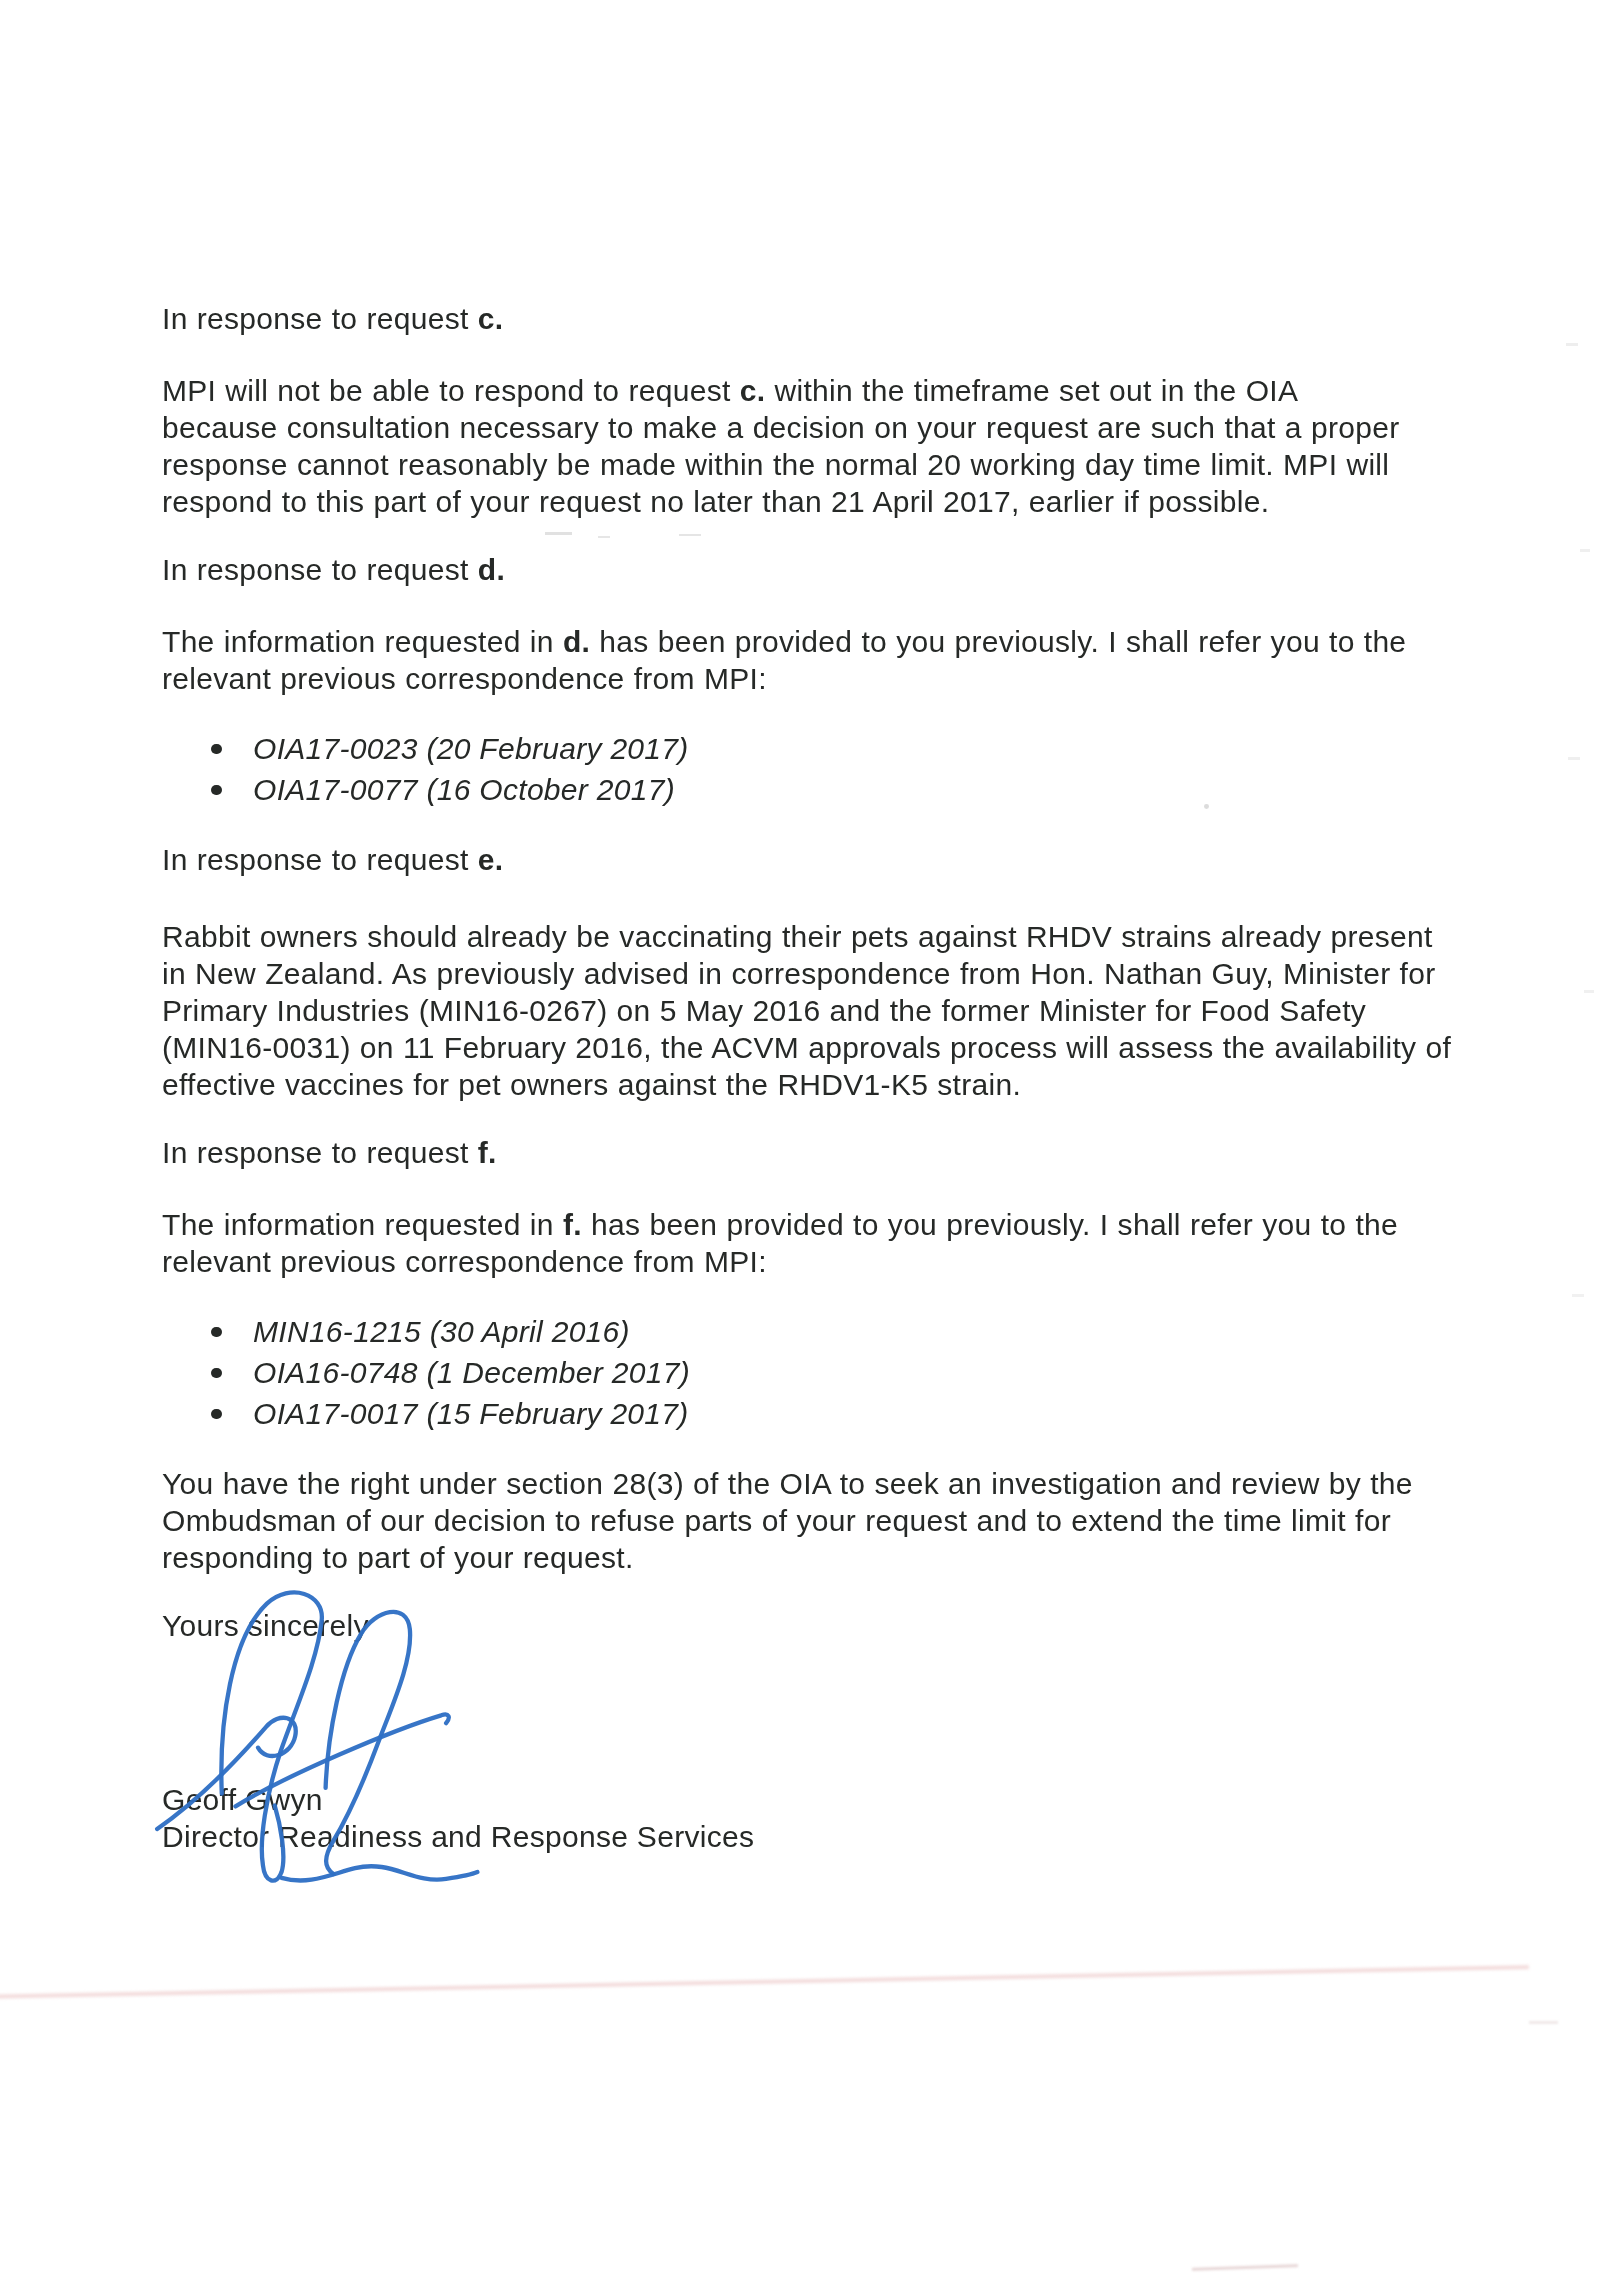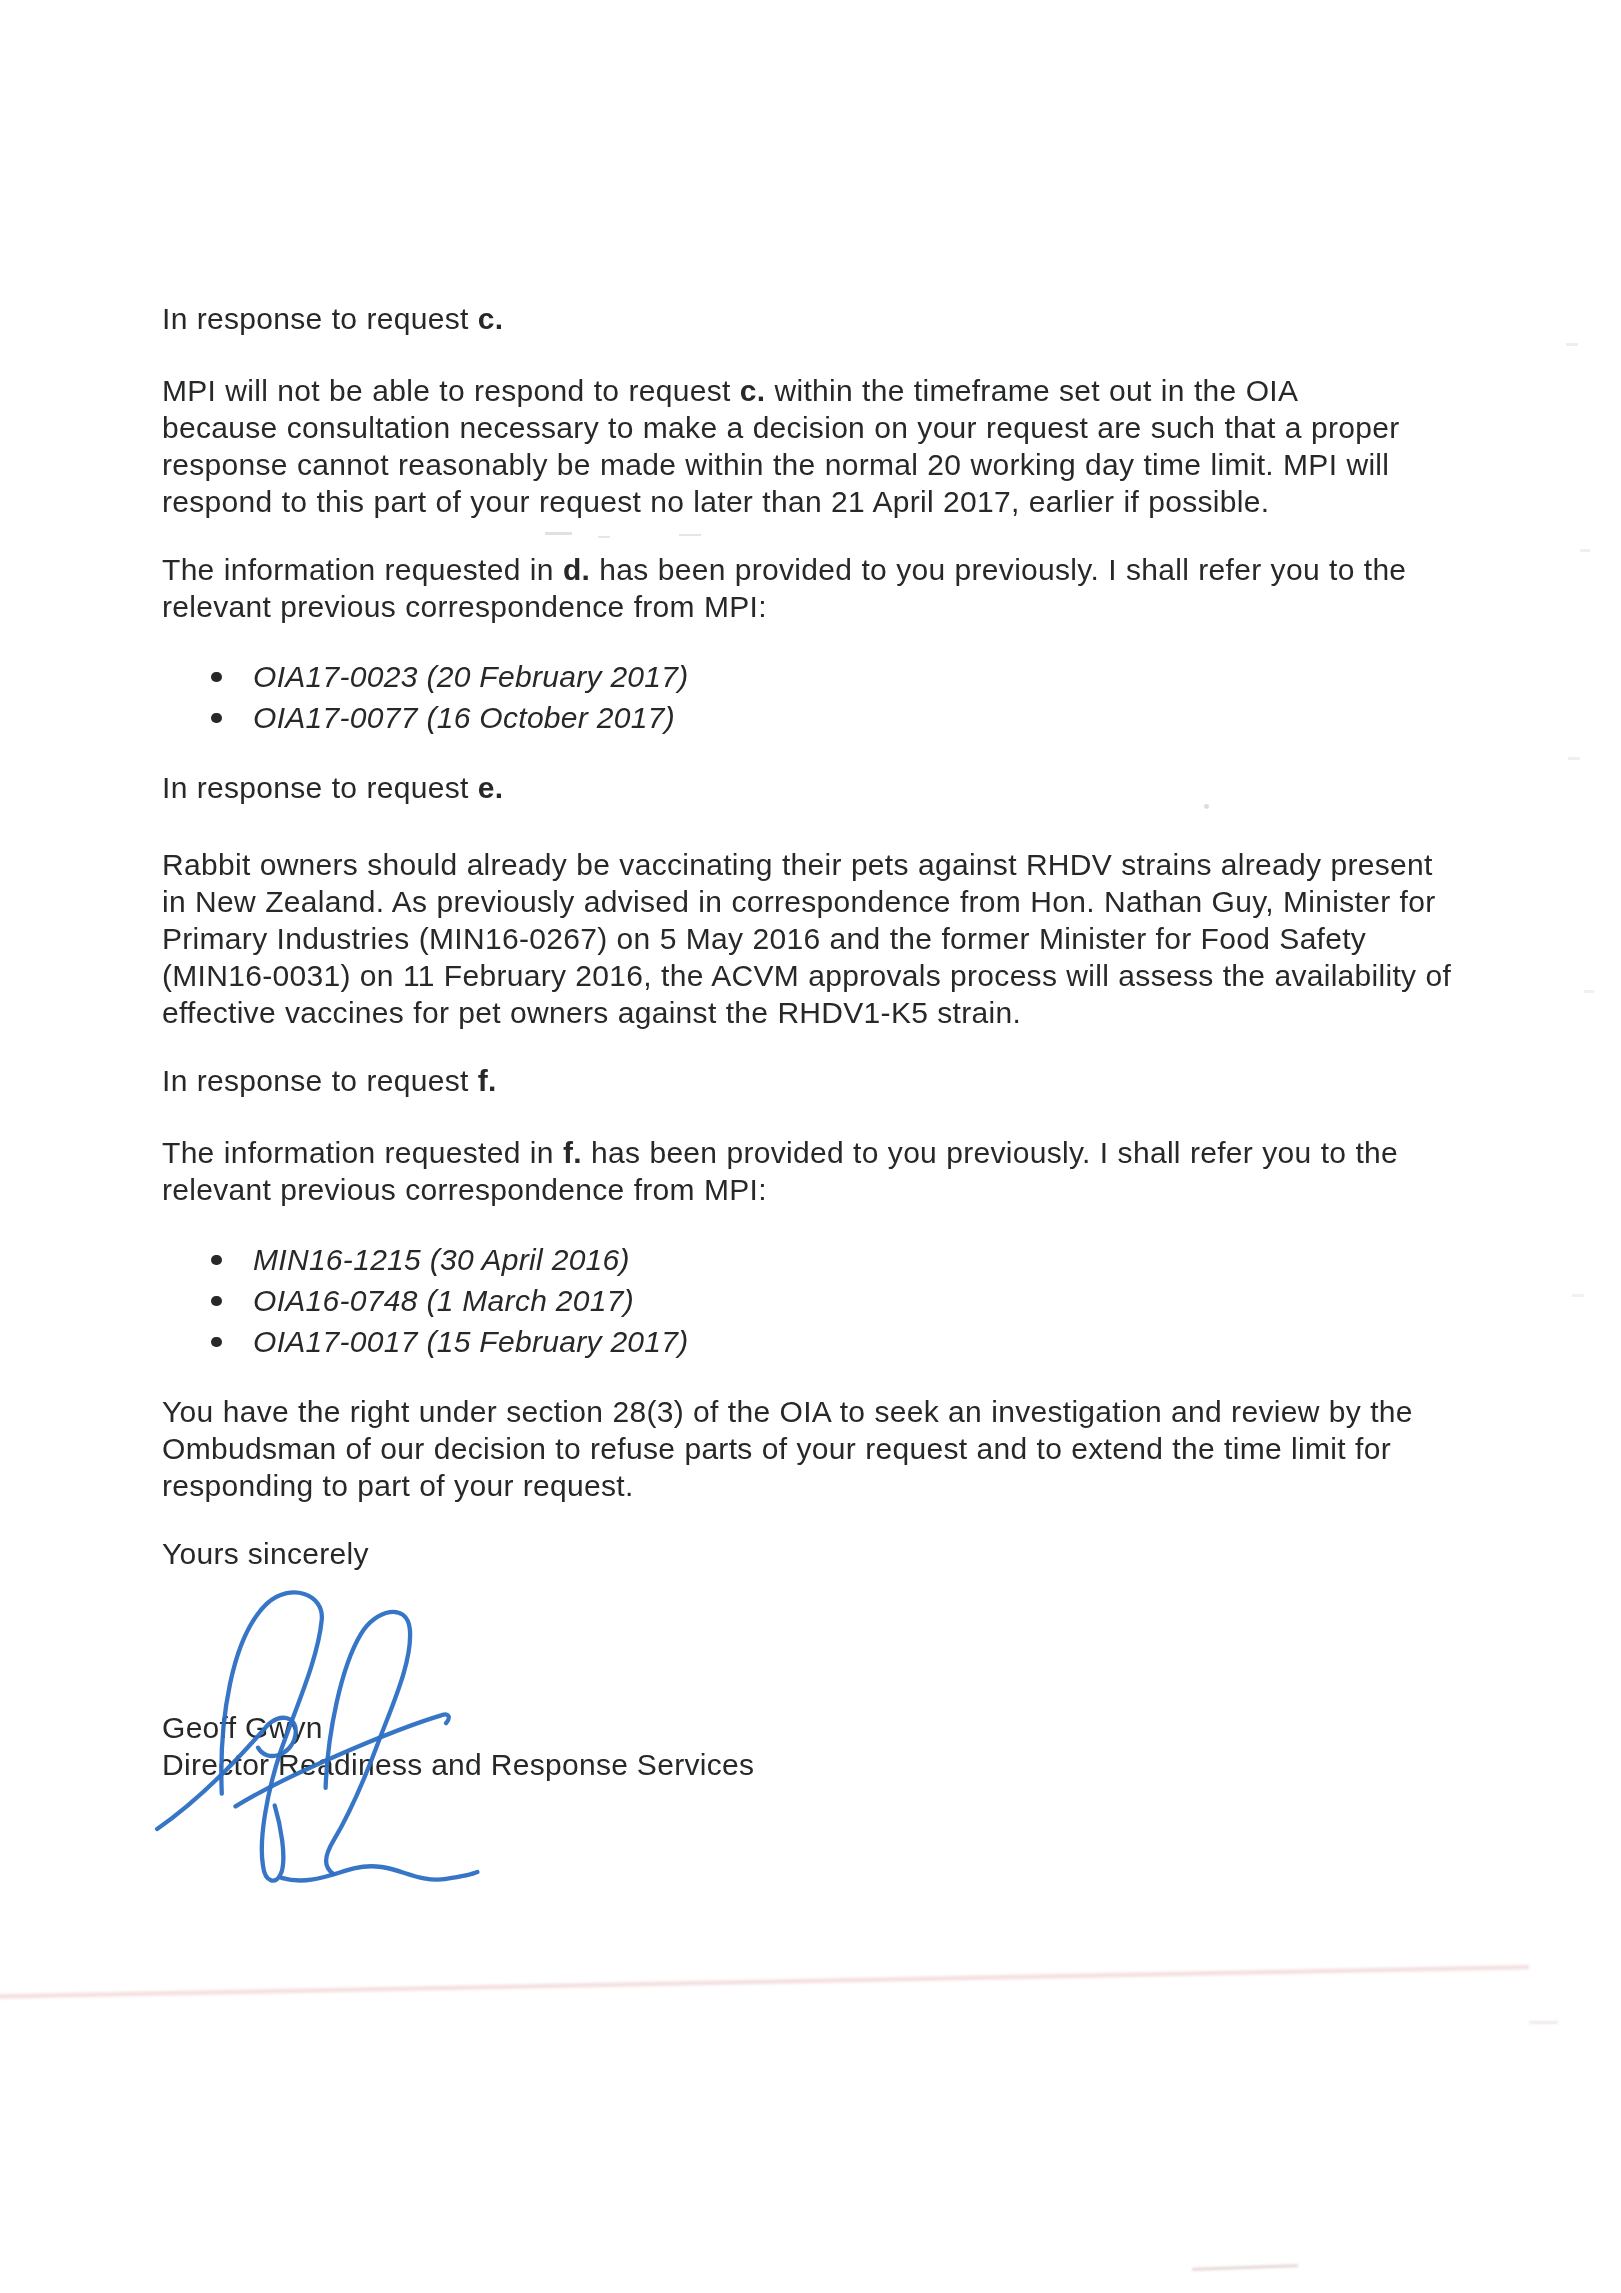--- a/index.html
+++ b/index.html
@@ -90,32 +90,33 @@
 </style>
 </head>
 <body>
 
 <div class="page" style="color: rgb(38, 41, 39); background: #ffffff;">
 
   <div class="column">
     <div id="letter-body">
         <p class="heading block-0"><span>In response to request </span><span class="bold">c.</span></p>
         <p class="para block-1"><span>MPI will not be able to respond to request </span><span class="bold">c.</span><span> within the timeframe set out in the OIA because consultation necessary to make a decision on your request are such that a proper response cannot reasonably be made within the normal 20 working day time limit. MPI will respond to this part of your request no later than 21 April 2017, earlier if possible.</span></p>
+        <p class="heading block-2"><span>In response to request </span><span class="bold">d.</span></p>
         <p class="para block-3"><span>The information requested in </span><span class="bold">d.</span><span> has been provided to you previously. I shall refer you to the relevant previous correspondence from MPI:</span></p>
         <ul class="bullet-list block-4">
           <li>OIA17-0023 (20 February 2017)</li>
           <li>OIA17-0077 (16 October 2017)</li>
         </ul>
         <p class="heading block-5"><span>In response to request </span><span class="bold">e.</span></p>
         <p class="para block-6"><span>Rabbit owners should already be vaccinating their pets against RHDV strains already present in New Zealand. As previously advised in correspondence from Hon. Nathan Guy, Minister for Primary Industries (MIN16-0267) on 5 May 2016 and the former Minister for Food Safety (MIN16-0031) on 11 February 2016, the ACVM approvals process will assess the availability of effective vaccines for pet owners against the RHDV1-K5 strain.</span></p>
         <p class="heading block-7"><span>In response to request </span><span class="bold">f.</span></p>
         <p class="para block-8"><span>The information requested in </span><span class="bold">f.</span><span> has been provided to you previously. I shall refer you to the relevant previous correspondence from MPI:</span></p>
         <ul class="bullet-list block-9">
           <li>MIN16-1215 (30 April 2016)</li>
-          <li>OIA16-0748 (1 March 2017)</li>
+          <li>OIA16-0748 (1 December 2017)</li>
           <li>OIA17-0017 (15 February 2017)</li>
         </ul>
         <p class="para block-10"><span>You have the right under section 28(3) of the OIA to seek an investigation and review by the Ombudsman of our decision to refuse parts of your request and to extend the time limit for responding to part of your request.</span></p>
       </div>
 
     <p class="valediction">Yours sincerely</p>
 
     <p class="signatory-name">Geoff Gwyn</p>
 
     <p class="signatory-title">Director Readiness and Response Services</p>

